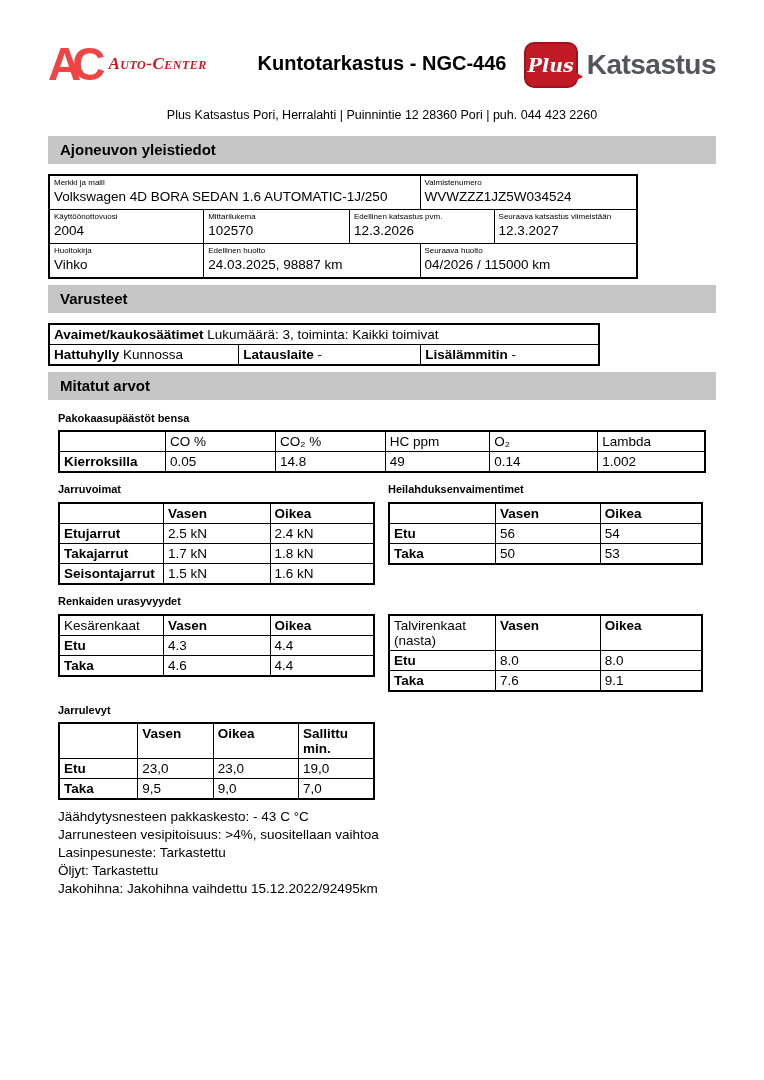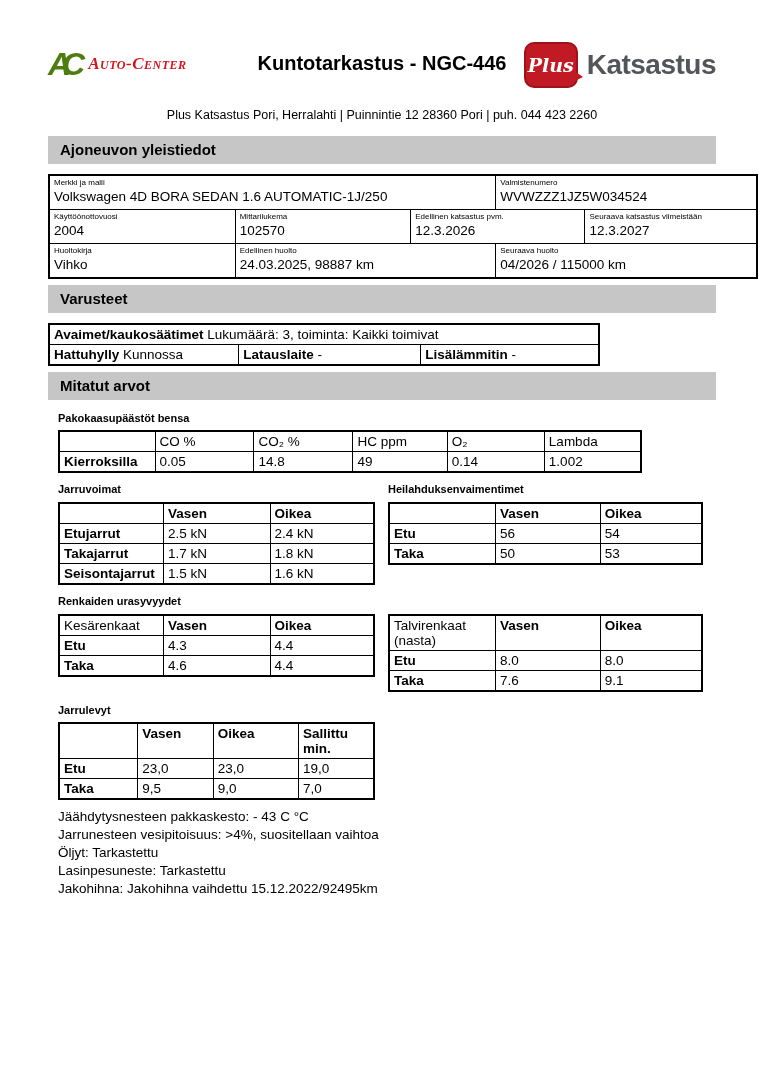--- a/index.html
+++ b/index.html
@@ -9,22 +9,22 @@
     font-family:"Liberation Sans","DejaVu Sans",sans-serif;
     color:#000; position:relative; overflow:hidden;
   }
   .page { position:relative; width:764px; height:1080px; }
 
   
   .header { position:relative; height:60px; margin:40px 48px 0 48px; }
   .ac-logo { position:absolute; left:0; top:2px; display:flex; align-items:center; }
   .ac-mark {
     font-family:"Liberation Sans",sans-serif;
-    font-size:32px; line-height:44px; font-weight:bold; font-style:italic;
-    letter-spacing:-9px; color:#4d7c0f; padding-right:12px;
+    font-size:46px; line-height:44px; font-weight:bold; 
+    letter-spacing:-9px; color:#ef4444; padding-right:12px;
   }
   .ac-name {
     font-family:"Liberation Serif","DejaVu Serif",serif;
     font-size:17px; font-weight:bold; font-style:italic;
     font-variant:small-caps; letter-spacing:.5px; color:#d3131b;
   }
   .doc-title {
     position:absolute; left:50%; top:12px; transform:translateX(-50%);
     font-size:20px; font-weight:bold; white-space:nowrap;
   }
@@ -54,33 +54,33 @@
   .section-bar {
     background:#c6c6c6; height:28px; line-height:28px;
     font-size:15px; font-weight:bold; padding-left:12px; margin-top:6px;
   }
   .section-bar:first-child { margin-top:0; }
 
   table { border-collapse:collapse; border:2px solid #000; table-layout:fixed; }
   td { border:1px solid #000; padding:2px 4px; font-size:13.5px; vertical-align:top; overflow:hidden; }
   .b { font-weight:bold; }
 
-  .info-table { width:710px; margin-top:10px; }
+  .info-table { width:590px; margin-top:10px; }
   .info-table td { padding:1px 4px 3px 4px; }
   .cell-label { font-size:8px; line-height:11px; }
   .cell-value { font-size:13.5px; line-height:18px; white-space:nowrap; }
 
   .equip-table { width:552px; margin-top:10px; }
   .equip-table td { white-space:nowrap; }
 
   .sub-label { font-size:11px; font-weight:bold; margin:12px 0 6px 10px; }
   .tbl-label { font-size:11px; font-weight:bold; height:19px; }
 
   .meas-table { margin-left:10px; }
-  .emissions { width:584px; margin-top:6px; }
+  .emissions { width:648px; margin-top:6px; }
   .discs { width:317px; }
 
   .meas-row { display:flex; margin:10px 0 0 10px; align-items:flex-start; }
   .meas-block.left  { width:317px; }
   .meas-block.right { width:315px; margin-left:13px; }
   .meas-block table { width:100%; }
 
   .head td { font-weight:bold; }
   .head td.plain { font-weight:normal; }
 
@@ -364,20 +364,20 @@
         <td>9,5</td>
         <td>9,0</td>
         <td>7,0</td>
       </tr>
     </tbody>
       </table>
 
     <div class="other-lines">
       <div>Jäähdytysnesteen pakkaskesto: - 43 C °C</div>
       <div>Jarrunesteen vesipitoisuus: &gt;4%, suositellaan vaihtoa</div>
+      <div>Lasinpesuneste: Tarkastettu</div>
       <div>Öljyt: Tarkastettu</div>
-      <div>Lasinpesuneste: Tarkastettu</div>
       <div>Jakohihna: Jakohihna vaihdettu 15.12.2022/92495km</div>
     </div>
 
   </div>
 
 </div>
 
 </body></html>

